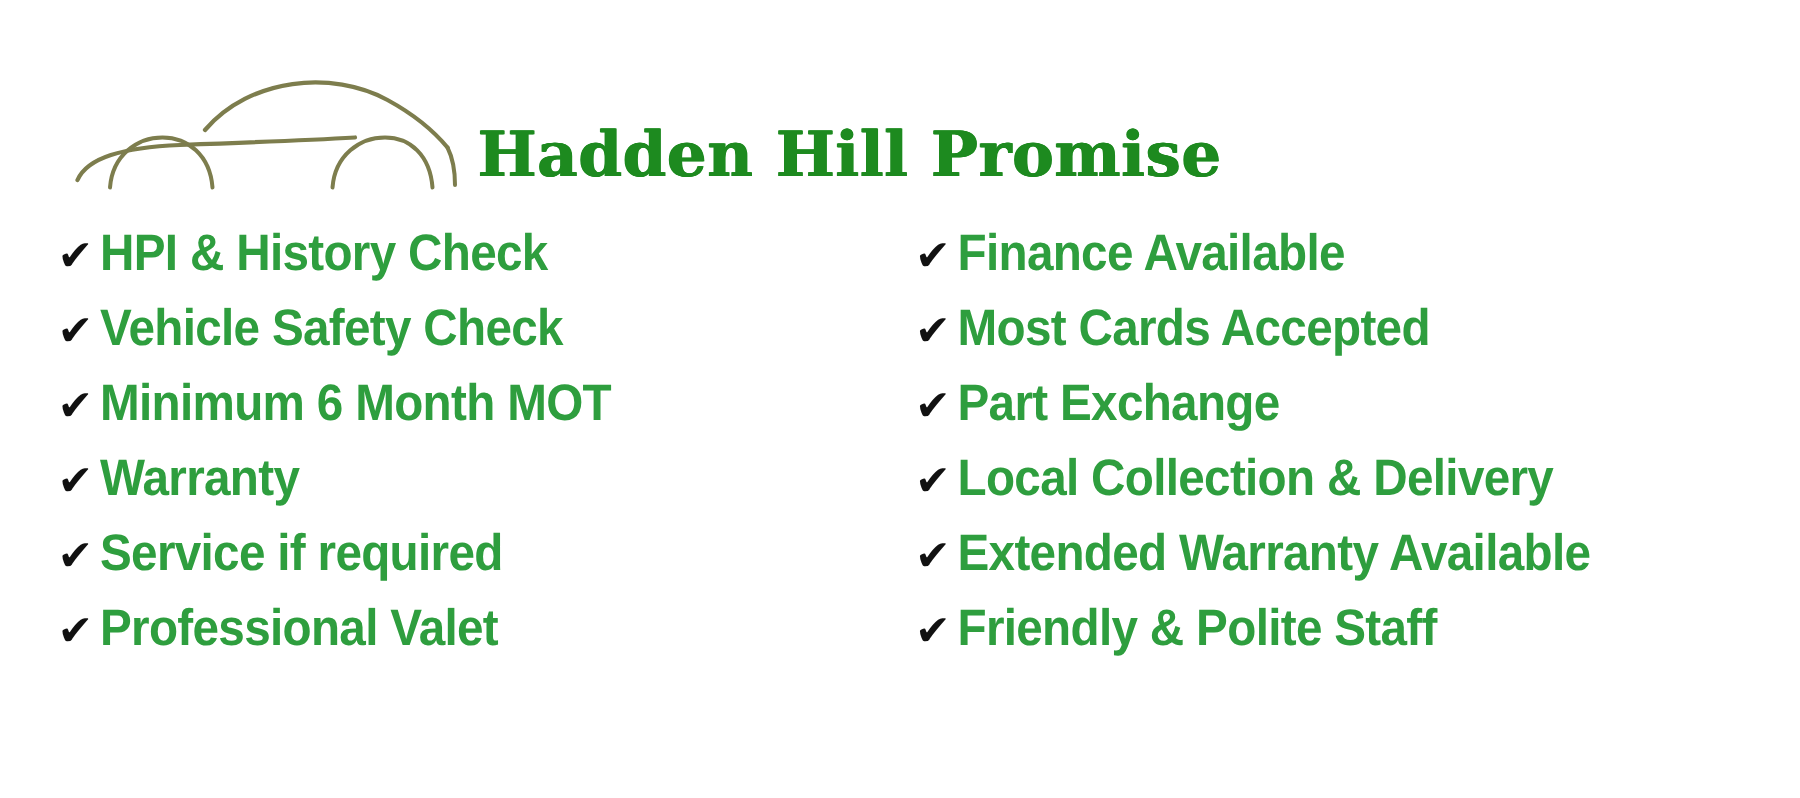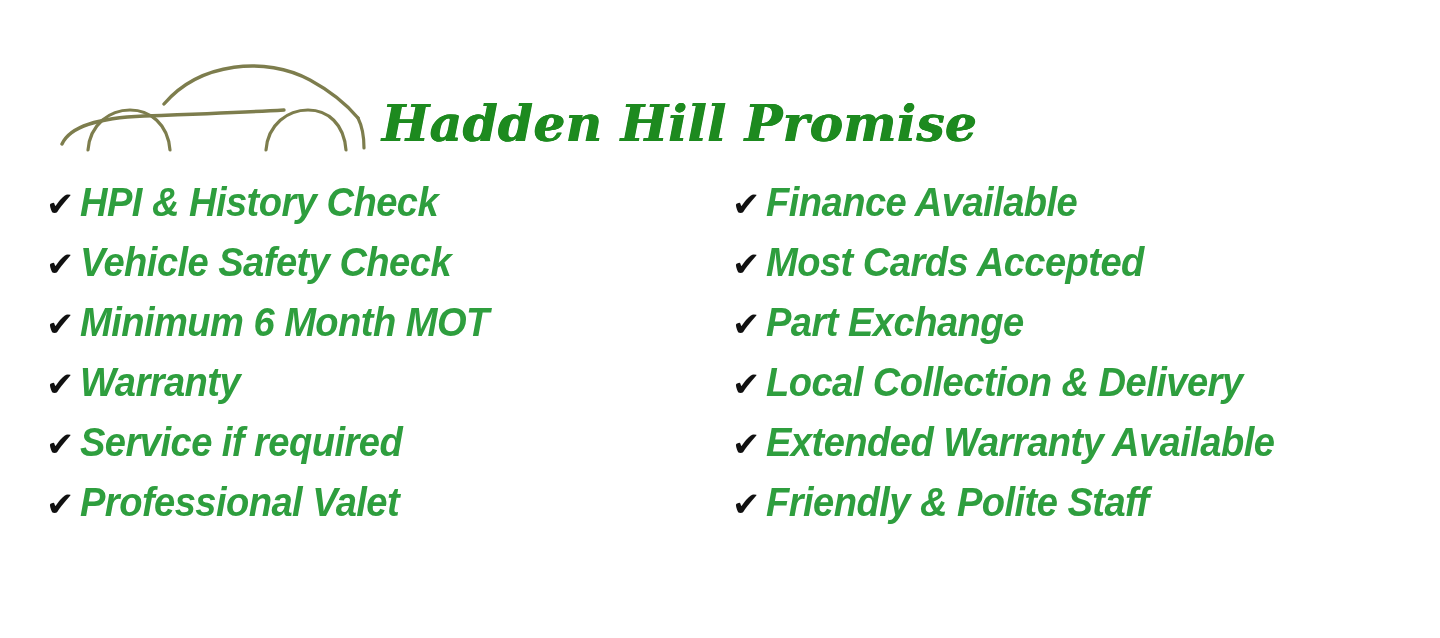--- a/index.html
+++ b/index.html
@@ -14,21 +14,20 @@
     overflow: hidden;
     font-family: "Liberation Sans", sans-serif;
     -webkit-font-smoothing: antialiased;
   }
 
   #promise-banner {
     position: relative;
     width: 1440px;
     height: 638px;
     background: #ffffff;
-    font-style: italic;
   }
 
   
   .header {
     position: absolute;
     left: 0;
     top: 0;
     width: 1440px;
     height: 175px;
   }

